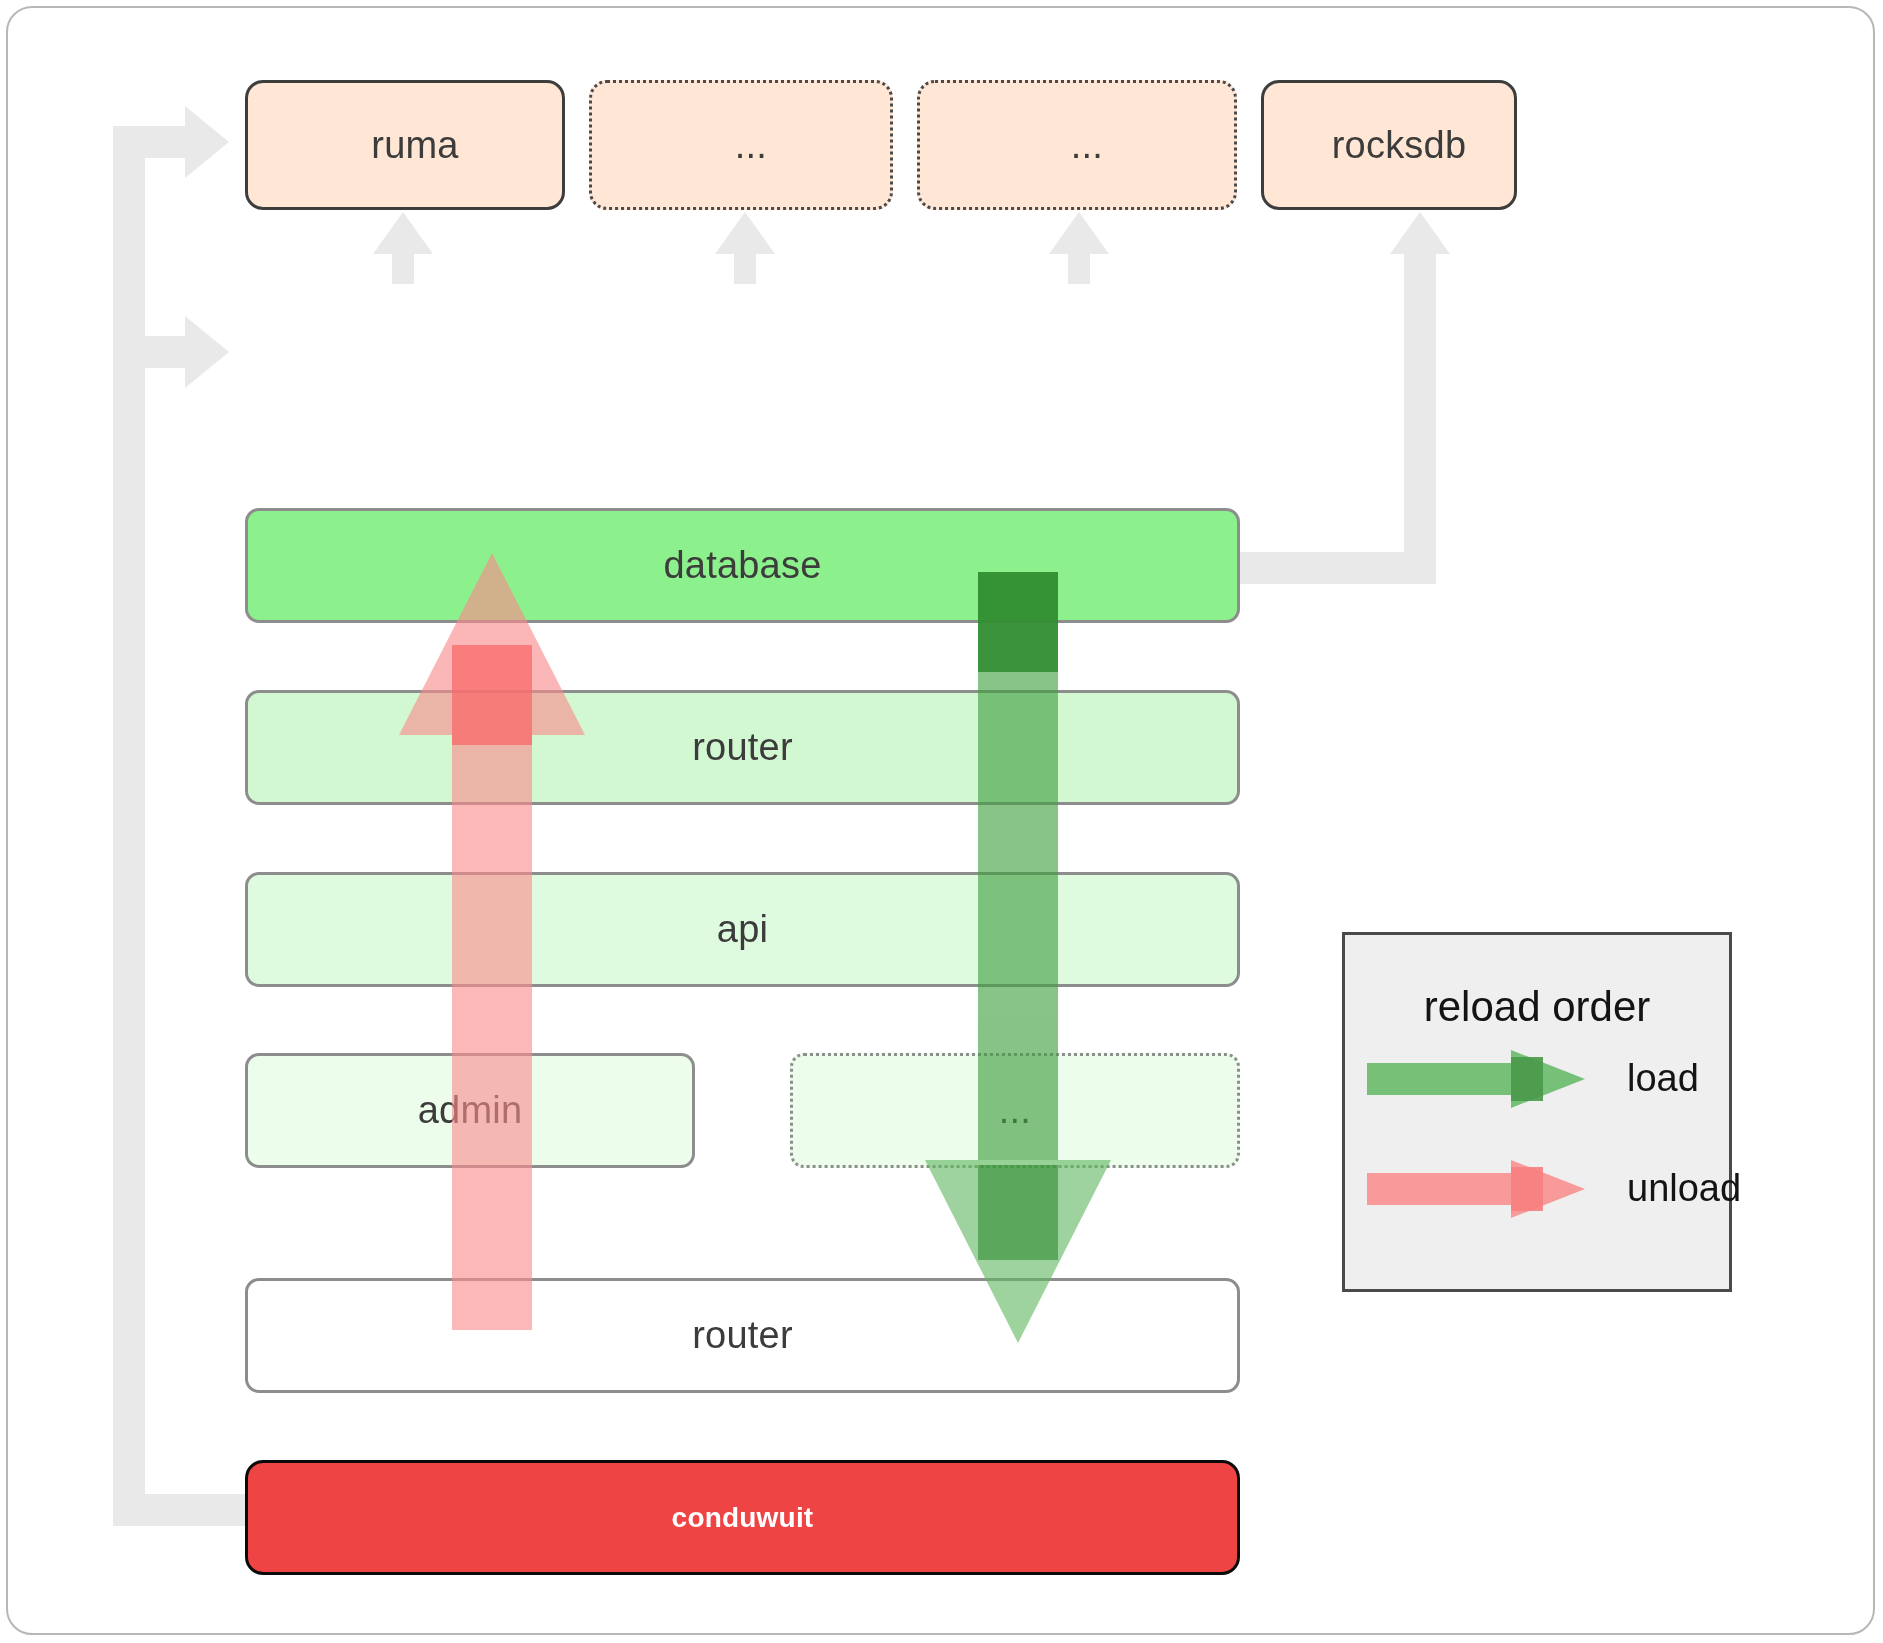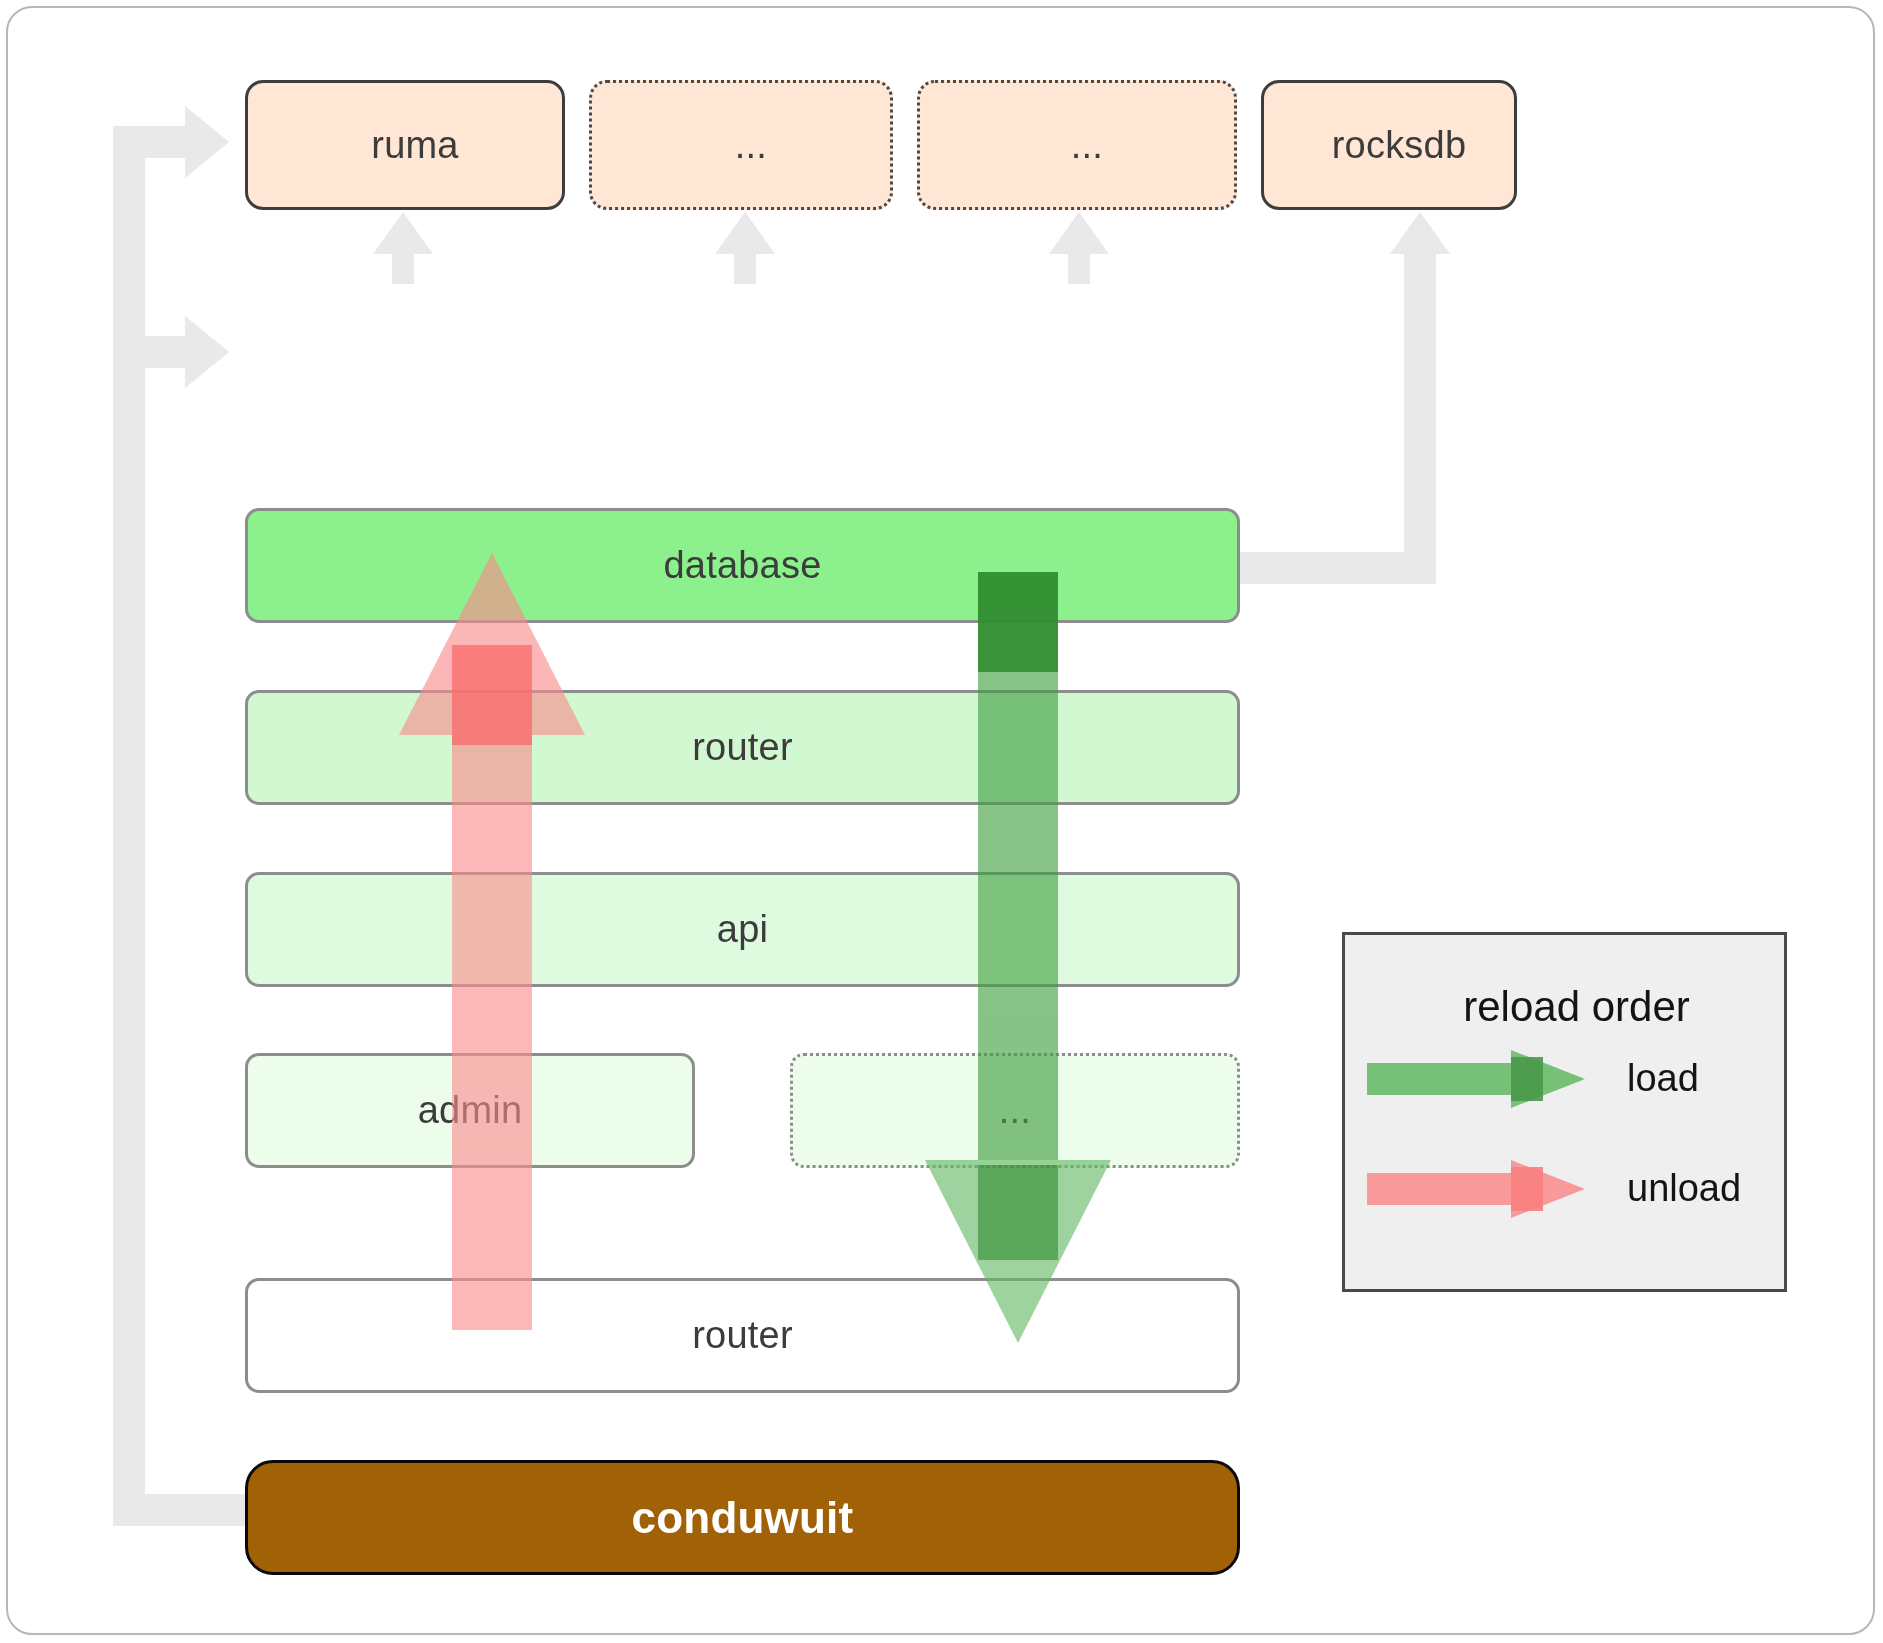--- a/index.html
+++ b/index.html
@@ -61,26 +61,26 @@
   
   .g1 { background: #8cf08c; border: 3px solid #8d8d8d; }
   .g2 { background: #d2f8d2; border: 3px solid #8d8d8d; }
   .g3 { background: #dffbdf; border: 3px solid #8d8d8d; }
   .g4 { background: #ecfdec; border: 3px solid #8d8d8d; }
   .g4dotted { background: #ecfdec; border: 3px dotted #8d8d8d; }
   .gwhite { background: #ffffff; border: 3px solid #8d8d8d; margin-top: 43px; }
 
   
   .brand {
-    background: #a16207;
+    background: #ef4444;
     border: 3px solid #0a0a0a;
-    border-radius: 28px;
+    border-radius: 18px;
     color: #ffffff;
     font-weight: bold;
-    font-size: 44px;
+    font-size: 28px;
   }
 
   
   .grey { position: absolute; background: #e9e9e9; z-index: 1; }
   .grey-arrow-r {
     position: absolute;
     width: 0; height: 0;
     border-top: 36px solid transparent;
     border-bottom: 36px solid transparent;
     border-left: 44px solid #e9e9e9;
@@ -210,21 +210,21 @@
     <rect x="452" y="645" width="80" height="100" fill="#fa6a6a" opacity="0.75"></rect>
 
     <g opacity="0.62">
       <rect x="978" y="572" width="80" height="680" fill="#3f9e3f"></rect>
       <polygon points="1018,1343 925,1160 1111,1160 " fill="#63b863"></polygon>
     </g>
     <rect x="978" y="572" width="80" height="100" fill="#2e8b2e" opacity="0.85"></rect>
     <rect x="978" y="1165" width="80" height="95" fill="#2e8b2e" opacity="0.6"></rect>
   </svg>
 
-  <div id="legend" style="left:1342px; top:932px; width:445px; height:360px;padding-left:12px;">
+  <div id="legend" style="left:1342px; top:932px; width:390px; height:360px;">
     <div id="legend-title">reload order</div>
 
     <svg class="legend-svg" width="467" height="360" viewBox="0 0 467 360">
 
       <g opacity="0.85">
         <rect x="22" y="128" width="172" height="32" fill="#63b863"></rect>
         <polygon points="240,144 166,115 166,173" fill="#63b863"></polygon>
         <rect x="166" y="122" width="32" height="44" fill="#2e8b2e" opacity="0.9"></rect>
       </g>
 

